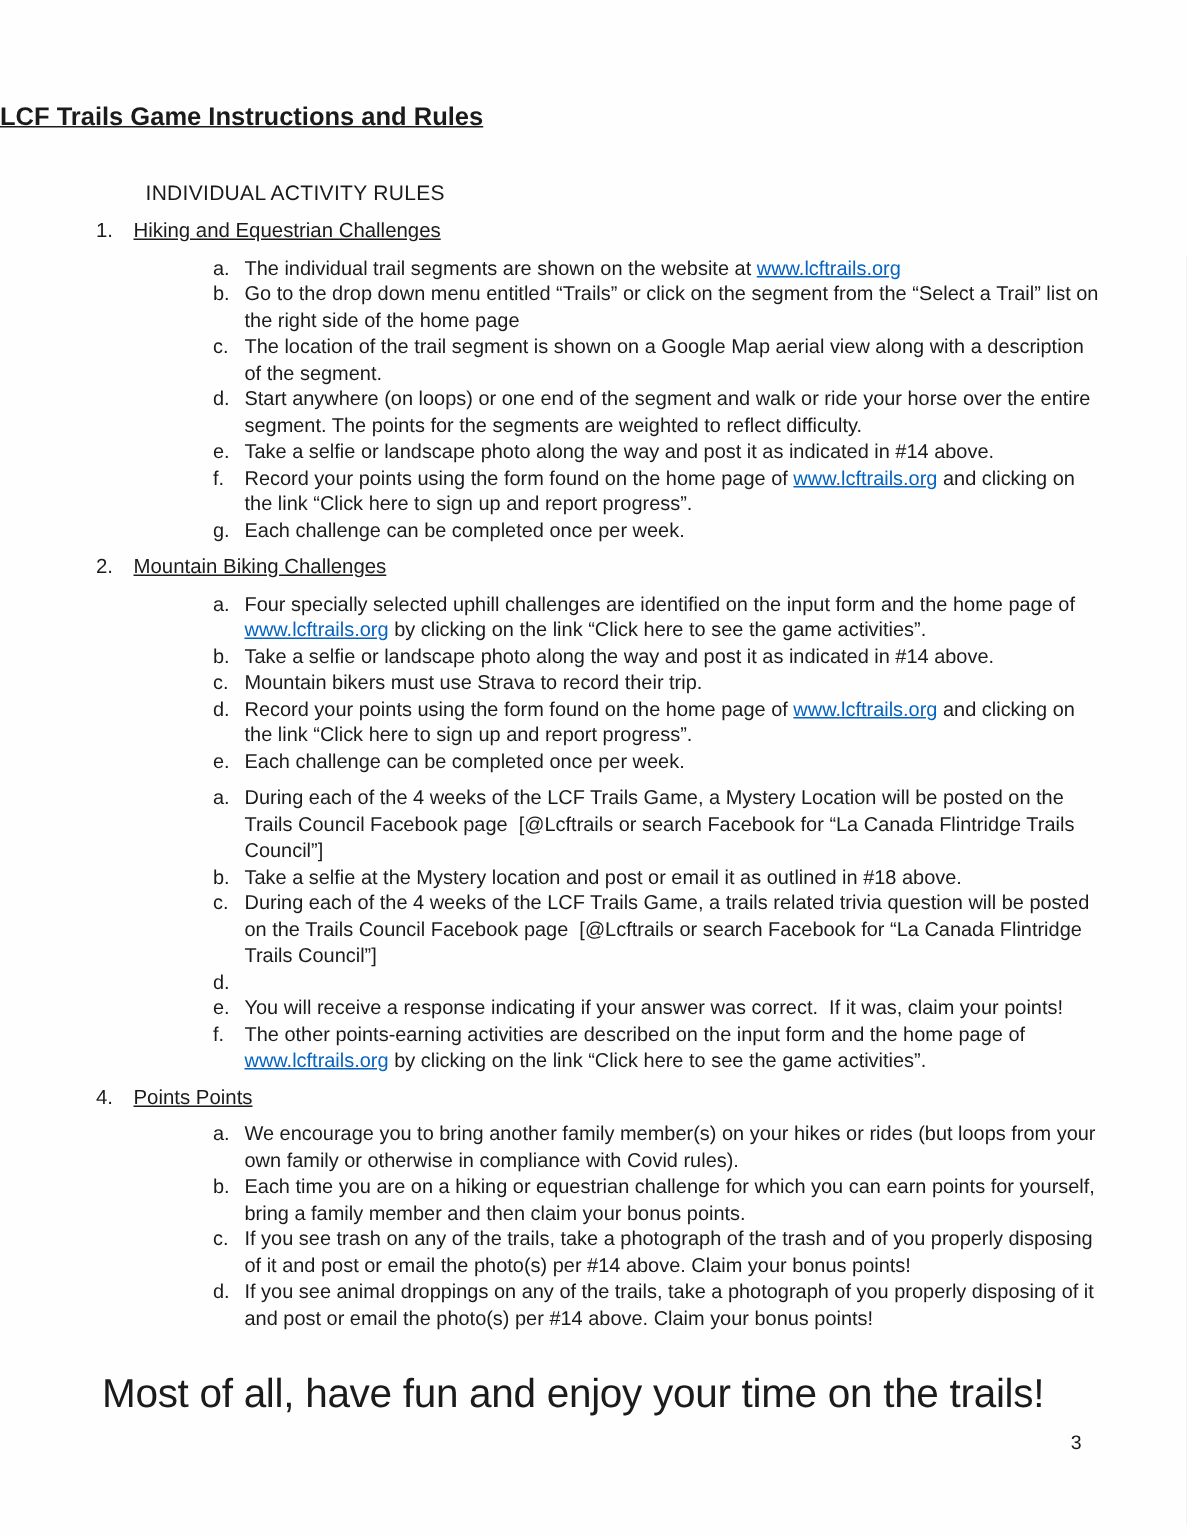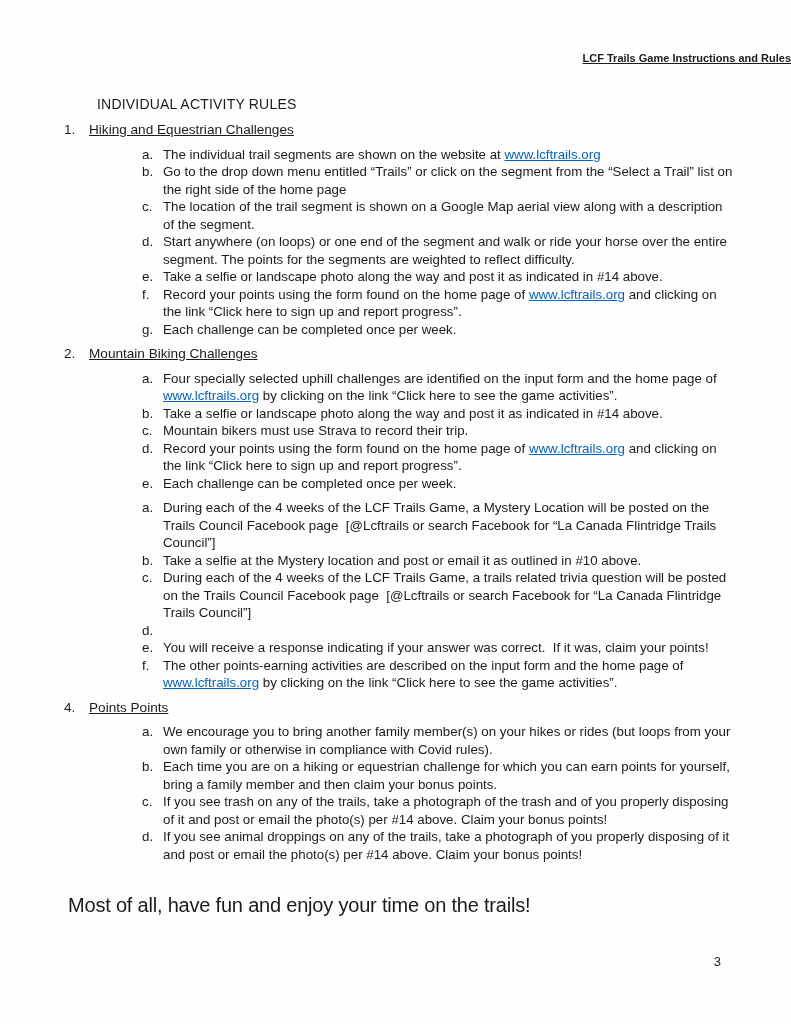--- a/index.html
+++ b/index.html
@@ -6,23 +6,23 @@
   .page {
     position:relative;
     width:791px; height:1024px;
     margin:0 auto;
     background:#fefefe;
     font-family:"Liberation Sans", sans-serif;
     color:#1b1b1b;
     overflow:hidden;
   }
   .doc-title {
-    padding-top:52px;
-    text-align:right;
-    font-size:11px;
+    padding-top:68px;
+    text-align:left;
+    font-size:17px;
     font-weight:bold;
   }
   .doc-title span { text-decoration:underline; }
   .activity-heading {
     margin:32px 0 0 97px;
     font-size:14px;
     letter-spacing:0.2px;
   }
   .sections { margin-top:9px; }
   .section { margin-top:7px; }
@@ -43,21 +43,21 @@
   }
   .item .letter { flex:0 0 21px; }
   .item .runs { white-space:pre-wrap; }
   a.doclink {
     color:var(--link-color, #0563C1);
     text-decoration:underline;
     cursor:pointer;
   }
   .closing {
     margin:26px 0 0 68px;
-    font-size:20px;
+    font-size:27px;
     line-height:33px;
     letter-spacing:-0.2px;
   }
   .page-number {
     position:absolute;
     top:954px; right:70px;
     font-size:13px;
   }
 </style>
 </head>
@@ -130,21 +130,21 @@
         </div>
       </div>
       <div class="section">
         <div class="items">
           <div class="item">
             <span class="letter">a.</span>
             <span class="runs">During each of the 4 weeks of the LCF Trails Game, a Mystery Location will be posted on the Trails Council Facebook page  [@Lcftrails or search Facebook for “La Canada Flintridge Trails Council”]</span>
           </div>
           <div class="item">
             <span class="letter">b.</span>
-            <span class="runs">Take a selfie at the Mystery location and post or email it as outlined in #10 above.</span>
+            <span class="runs">Take a selfie at the Mystery location and post or email it as outlined in #18 above.</span>
           </div>
           <div class="item">
             <span class="letter">c.</span>
             <span class="runs">During each of the 4 weeks of the LCF Trails Game, a trails related trivia question will be posted on the Trails Council Facebook page  [@Lcftrails or search Facebook for “La Canada Flintridge Trails Council”]</span>
           </div>
           <div class="item">
             <span class="letter">d.</span>
           </div>
           <div class="item">
             <span class="letter">e.</span>

